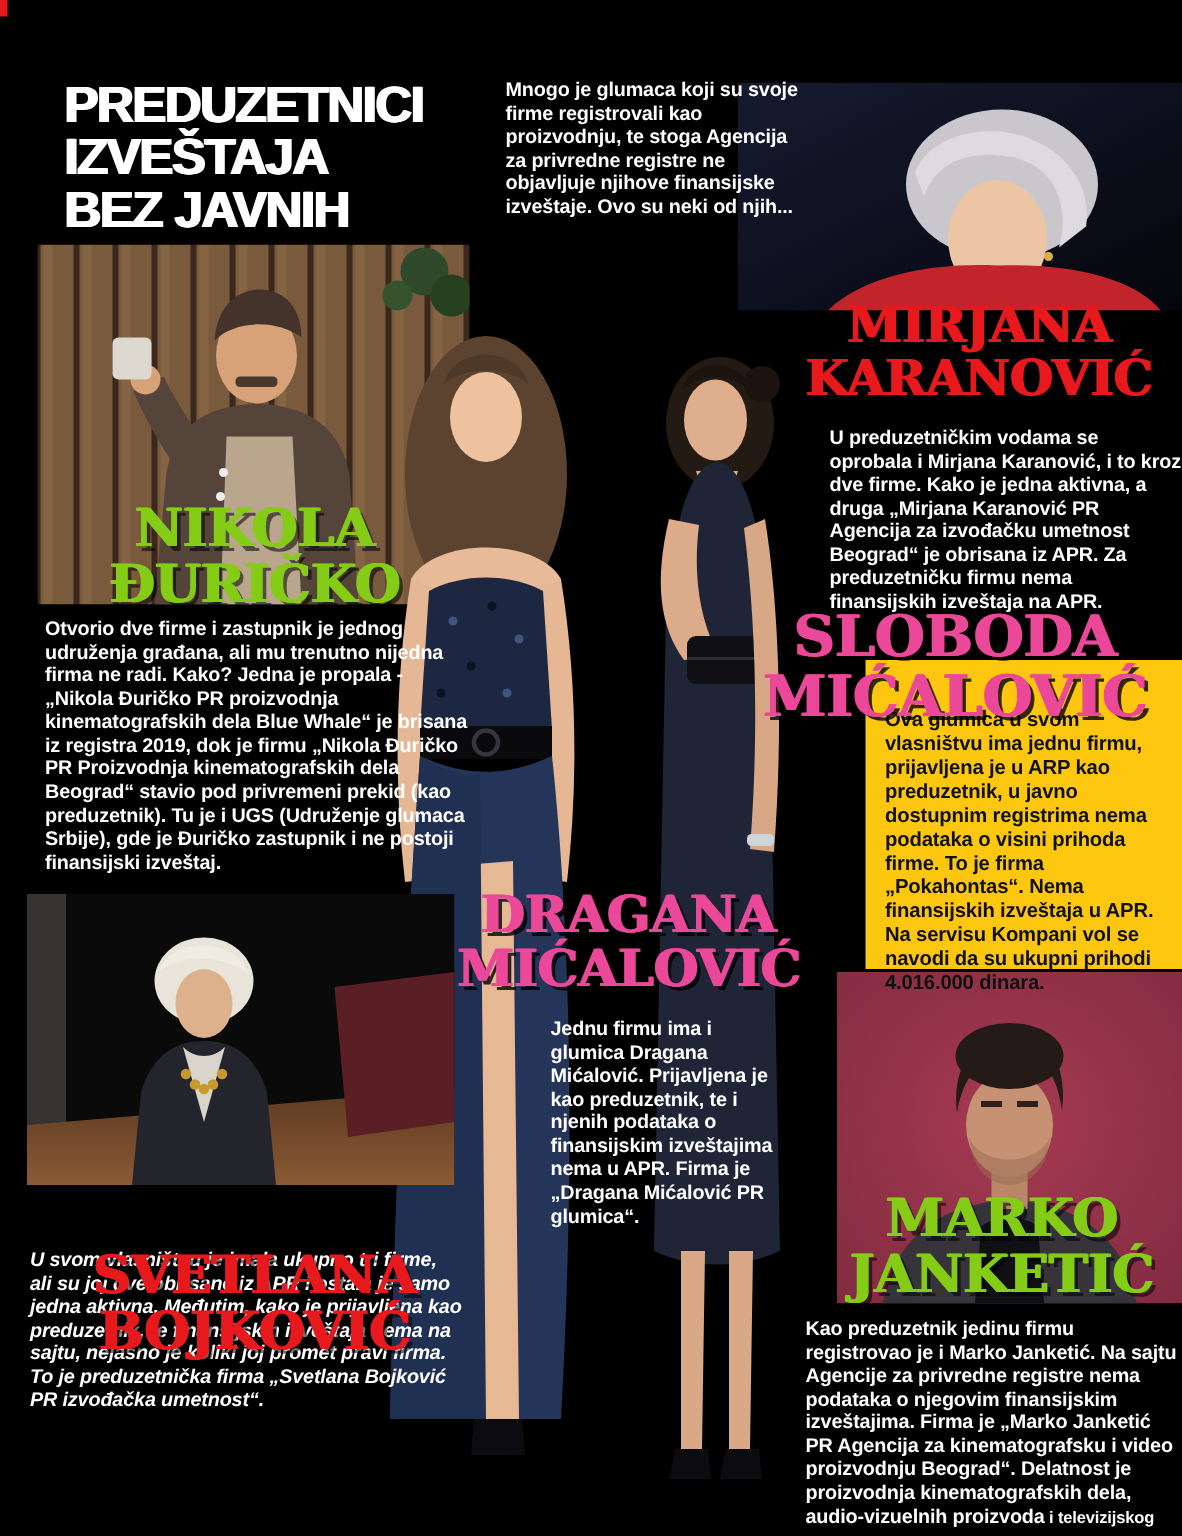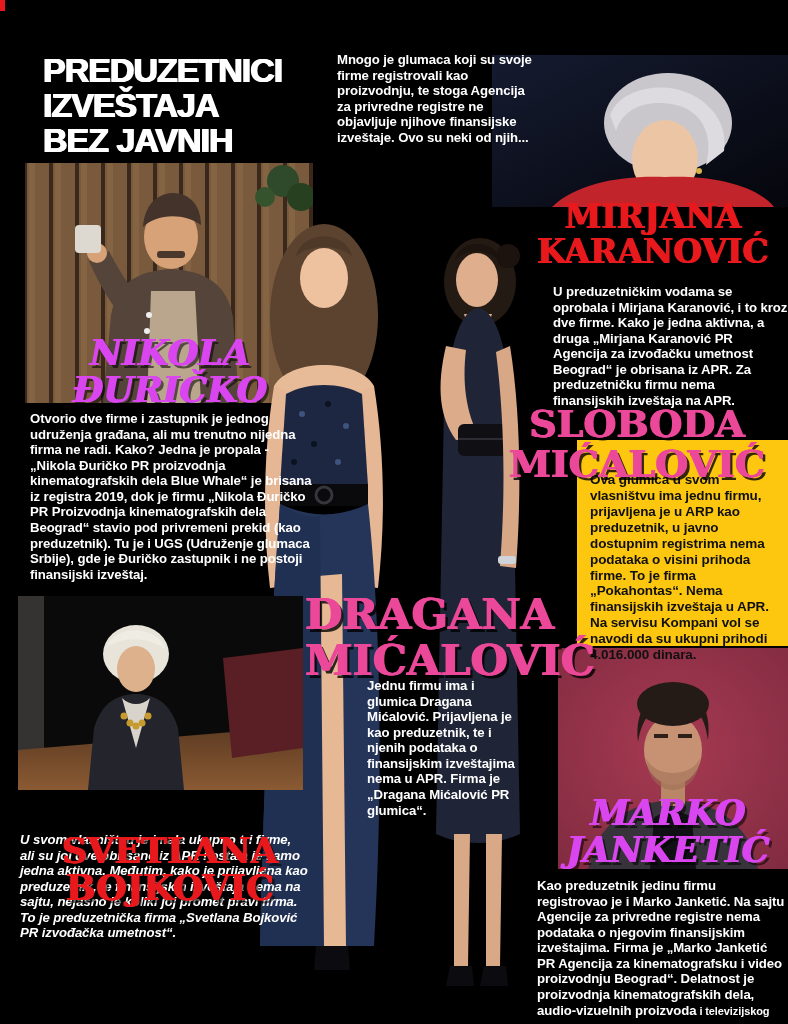--- a/index.html
+++ b/index.html
@@ -4,21 +4,21 @@
 <style>
   html,body{margin:0;padding:0;background:#000;}
   .page{position:relative;width:788px;height:1024px;background:#000;overflow:hidden;
         font-family:"Liberation Sans",sans-serif;}
   .abs{position:absolute;}
   
   .hl{font-family:"DejaVu Serif",serif;font-weight:bold;text-align:center;
       text-transform:uppercase;letter-spacing:0;z-index:5;line-height:1.06;}
   .hl span{display:block;}
   .hl.red{color:#e8191d;text-shadow:.7px 0 0 currentColor,-.7px 0 0 currentColor,3px 3px 0 rgba(0,0,0,.55);}
-  .hl.yellow{color:#d946ef;text-shadow:.7px 0 0 currentColor,-.7px 0 0 currentColor,3px 3px 0 rgba(0,0,0,.55);font-style:italic;}
+  .hl.yellow{color:#84cc16;text-shadow:.7px 0 0 currentColor,-.7px 0 0 currentColor,3px 3px 0 rgba(0,0,0,.55);}
   .hl.white{color:#ec4899;text-shadow:.7px 0 0 currentColor,-.7px 0 0 currentColor,3px 3px 0 rgba(0,0,0,.8);}
   
   .body{font-weight:700;font-size:13.2px;line-height:1.18;color:#fff;letter-spacing:-.1px;z-index:4;}
   .body.dark{color:#101010;}
   .small{font-size:11px;}
   .title{font-weight:bold;font-size:34px;line-height:35px;color:#fff;letter-spacing:-1px;
          text-shadow:.8px 0 0 #fff,-.8px 0 0 #fff;z-index:5;}
   .title span{display:block;}
   .photo{z-index:1;}
   .photo svg{display:block;width:100%;height:100%;}
@@ -182,21 +182,21 @@
   </h2>
   <div class="abs body" style="left:30px;top:411px;width:284px;">Otvorio dve firme i zastupnik je jednog udruženja građana, ali mu trenutno nijedna firma ne radi. Kako? Jedna je propala - „Nikola Đuričko PR proizvodnja kinematografskih dela Blue Whale“ je brisana iz registra 2019, dok je firmu „Nikola Đuričko PR Proizvodnja kinematografskih dela Beograd“ stavio pod privremeni prekid (kao preduzetnik). Tu je i UGS (Udruženje glumaca Srbije), gde je Đuričko zastupnik i ne postoji finansijski izveštaj.</div>
 
   <div class="abs ybox" style="left:577px;top:440px;width:211px;height:206px;"></div>
   <h2 class="abs hl white" style="left:486px;top:404px;width:302px;font-size:38px;margin:0;">
     <span>SLOBODA</span>
     <span>MIĆALOVIĆ</span>
   </h2>
   <div class="abs body dark" style="left:590px;top:472px;width:190px;font-size:13.5px;">Ova glumica u svom vlasništvu ima jednu firmu, prijavljena je u ARP kao preduzetnik, u javno dostupnim registrima nema podataka o visini prihoda firme. To je firma „Pokahontas“. Nema finansijskih izveštaja u APR. Na servisu Kompani vol se navodi da su ukupni prihodi 4.016.000 dinara.</div>
 
-  <h2 class="abs hl white" style="left:305px;top:592px;width:228px;font-size:43px;margin:0;">
+  <h2 class="abs hl white" style="left:305px;top:592px;width:228px;font-size:34px;margin:0;">
     <span>DRAGANA</span>
     <span>MIĆALOVIĆ</span>
   </h2>
   <div class="abs body" style="left:367px;top:678px;width:160px;">Jednu firmu ima i glumica Dragana Mićalović. Prijavljena je kao preduzetnik, te i njenih podataka o finansijskim izveštajima nema u APR. Firma je „Dragana Mićalović PR glumica“.</div>
 
   <h2 class="abs hl red" style="left:12px;top:820px;width:292px;font-size:35px;margin:12px;">
     <span>SVETLANA</span>
     <span>BOJKOVIĆ</span>
   </h2>
   <div class="abs body" style="left:20px;top:832px;width:288px;font-style:italic;">U svom vlasništvu je imala ukupno tri firme, ali su joj dve obrisane iz APR i ostala je samo jedna aktivna. Međutim, kako je prijavljena kao preduzetnik, te finansijskih izveštaja nema na sajtu, nejasno je koliki joj promet pravi firma. To je preduzetnička firma „Svetlana Bojković PR izvođačka umetnost“.</div>

